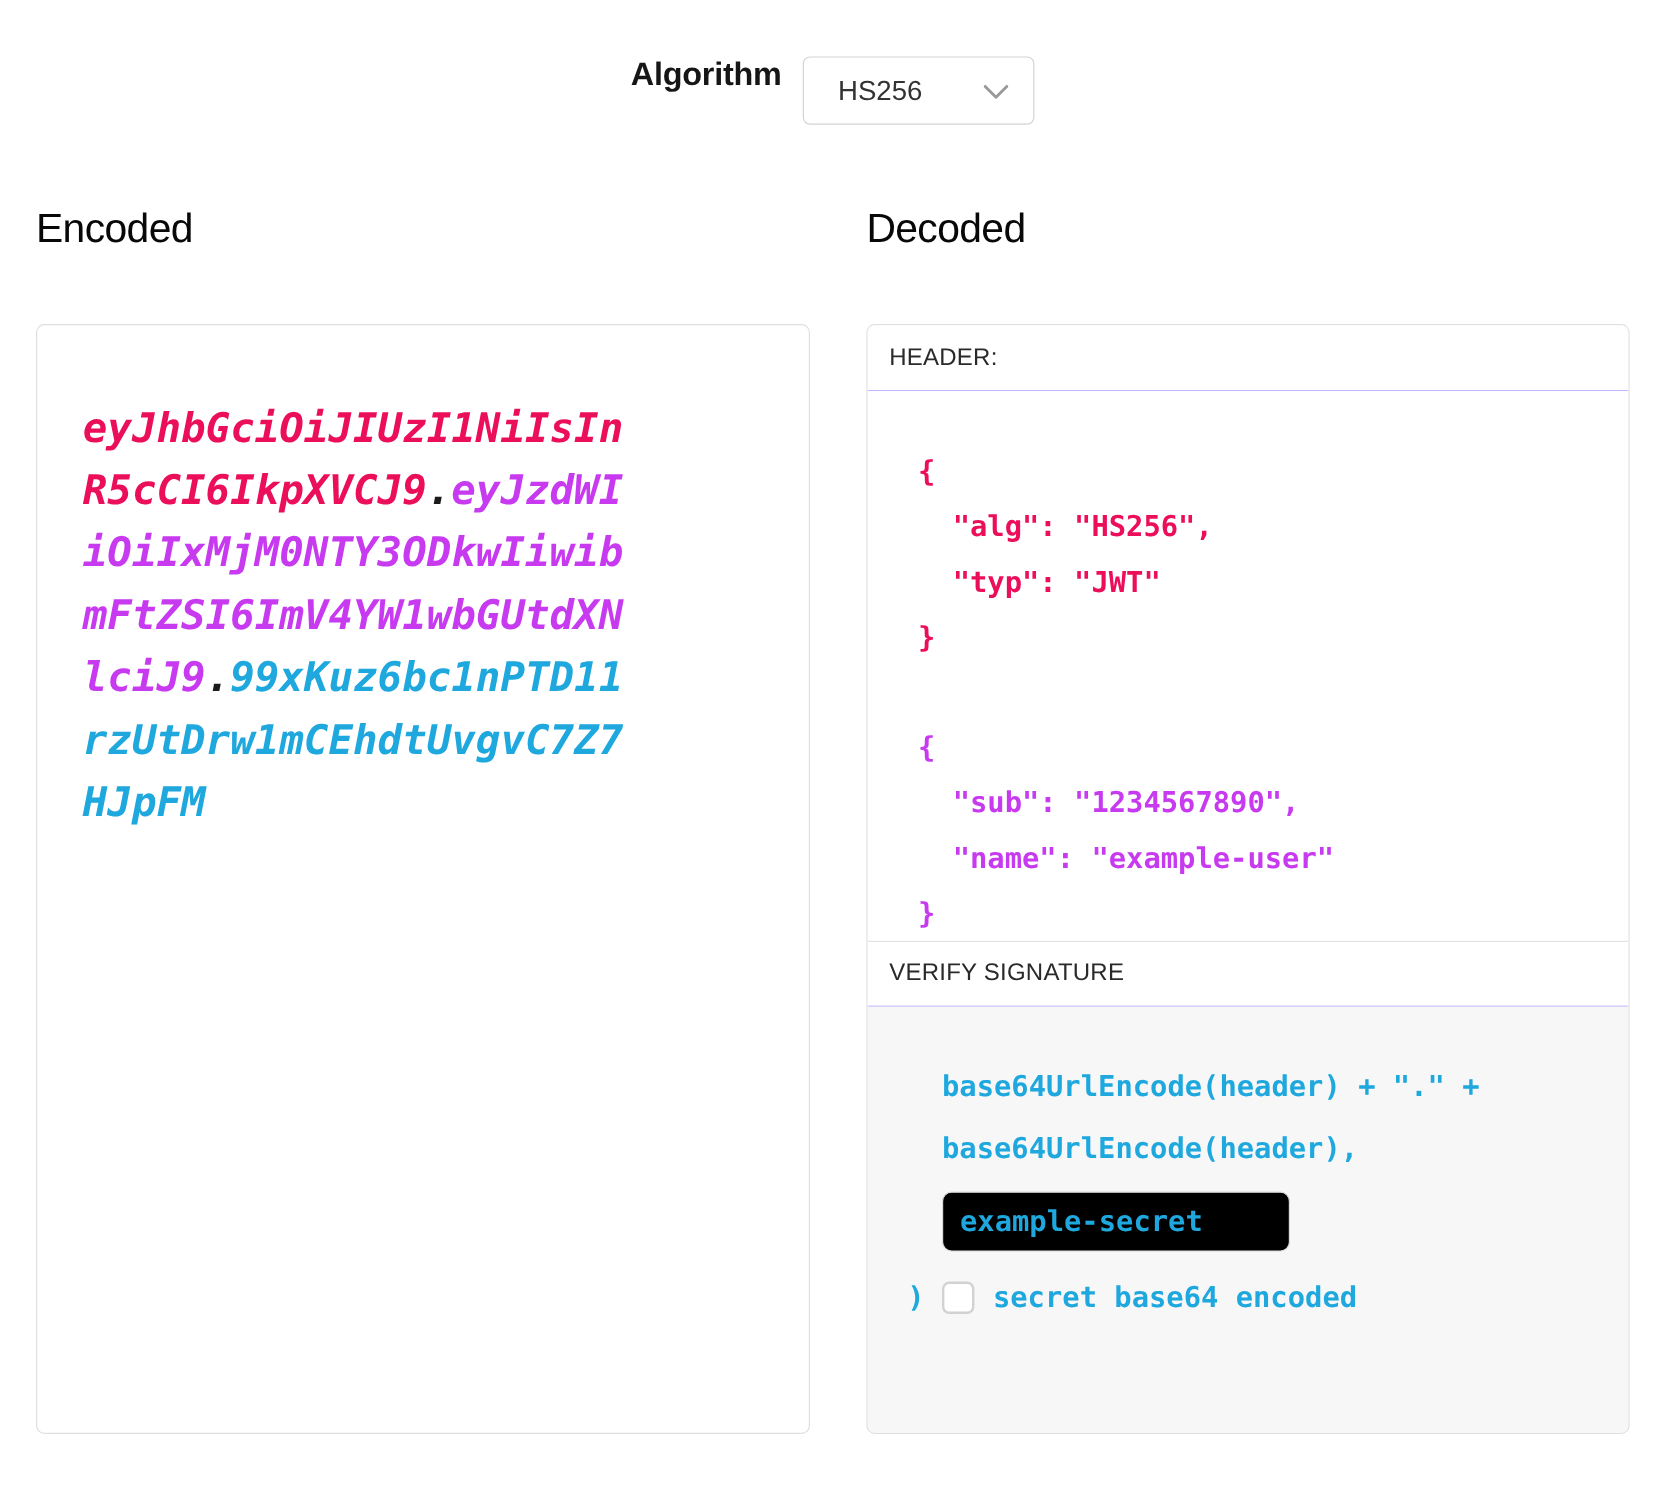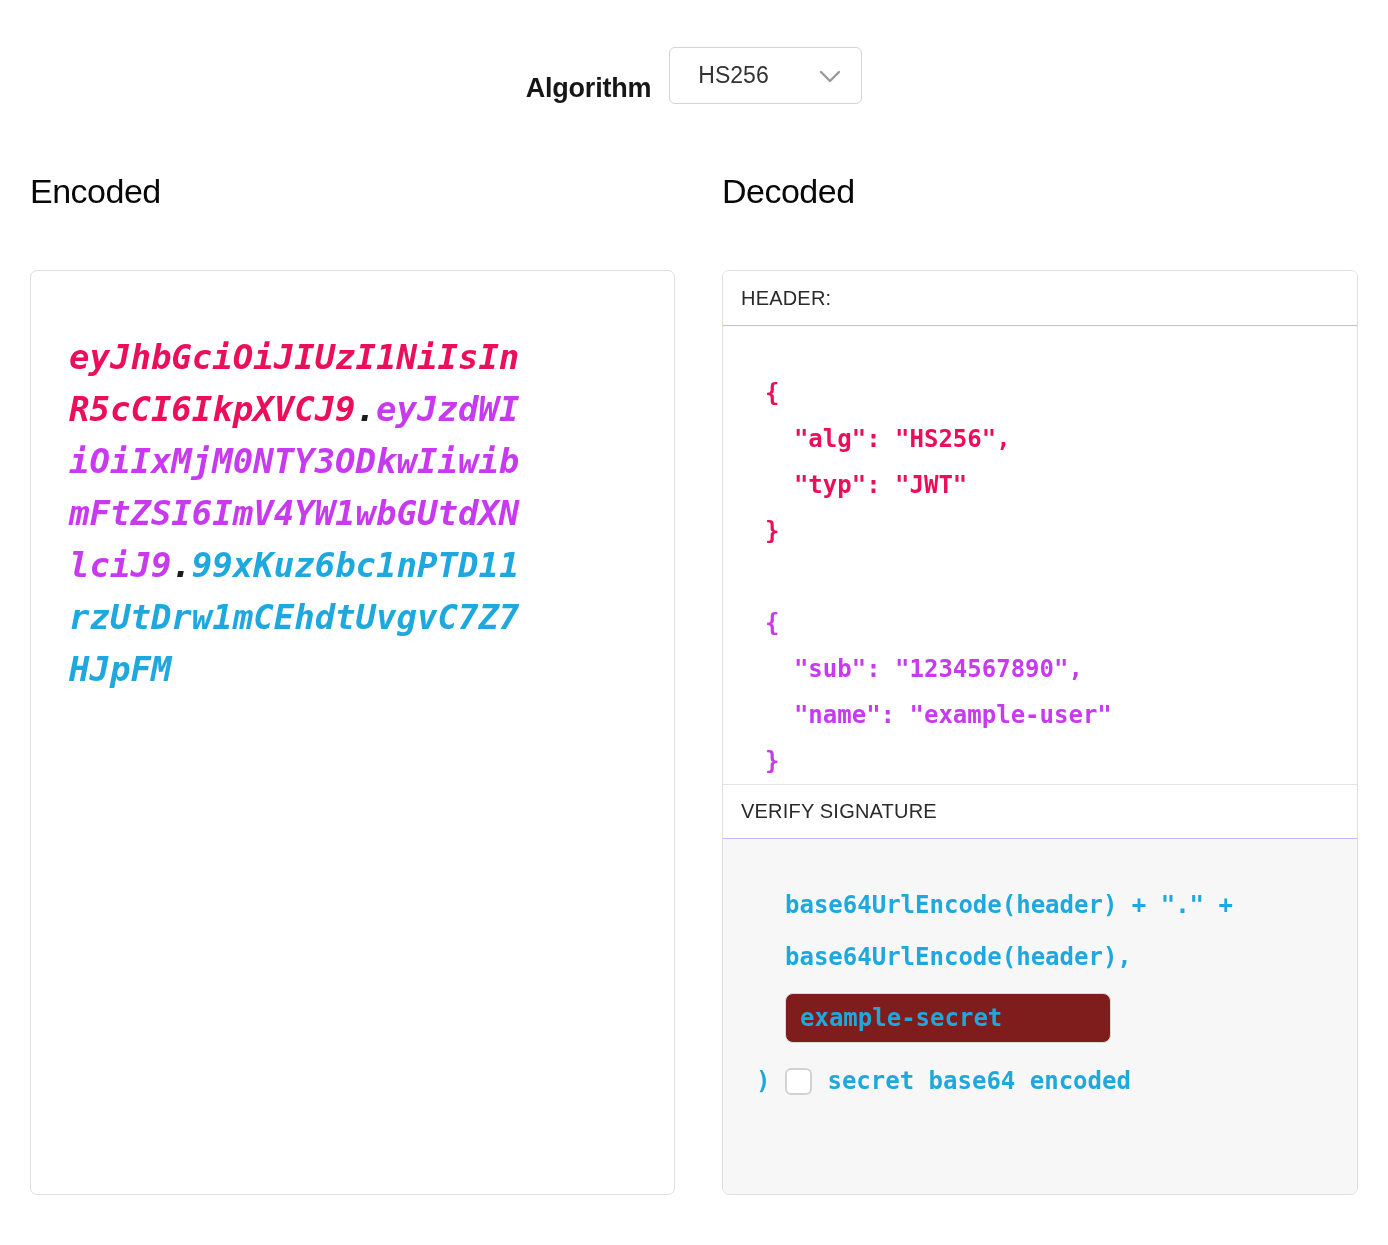--- a/index.html
+++ b/index.html
@@ -4,21 +4,21 @@
 <style>
   * { margin:0; padding:0; box-sizing:border-box; }
   html,body { background:#ffffff; }
   .page {
     position:relative; width:1388px; height:1245px; background:#fff;
     font-family:"Liberation Sans","DejaVu Sans",sans-serif; overflow:hidden;
   }
   
   .algo-row {
     position:absolute; top:47px; left:0; width:100%;
-    display:flex; justify-content:center; align-items:flex-end; gap:18px; height:57px;
+    display:flex; justify-content:center; align-items:flex-start; gap:18px; height:57px;
   }
   .algo-label { font-size:27px; font-weight:700; color:#161616; letter-spacing:-0.2px; }
   .algo-select {
     width:193px; height:57px; border:1px solid #d4d4d4; border-radius:6px; background:#fff;
     display:flex; align-items:center; padding:0 20px 0 28px; cursor:pointer;
   }
   .algo-select .value { font-size:23px; color:#333; flex:1; }
   .chevron { width:22px; height:14px; display:block; }
   
   .heading { position:absolute; top:172px; font-size:34px; font-weight:500; color:#080808; letter-spacing:-0.5px; }
@@ -60,22 +60,22 @@
   .json-block.payload { flex:0 0 228px; color:var(--c-token-payload,#c73af0); }
   .sig-block {
     flex:1 1 auto; background:#f7f7f7; padding:40px 20px 0 33px;
     font-family:"DejaVu Sans Mono","Liberation Mono",monospace;
     font-size:24px; font-weight:700; line-height:52px;
     color:var(--c-token-signature,#1ea8de);
   }
   .sig-line { white-space:pre; }
   .sig-line.indent { padding-left:29px; }
   .secret-input {
-    display:block; margin:10px 0 0 29px; width:326px; height:50px;
-    border:1px solid #d9d9d9; border-radius:8px; background:#7f1d1d; outline:none;
+    display:block; margin:10px 0 0 29px; width:290px; height:50px;
+    border:1px solid #d9d9d9; border-radius:8px; background:#000000; outline:none;
     font-family:"DejaVu Sans Mono","Liberation Mono",monospace;
     font-size:24px; font-weight:700; color:var(--c-token-signature,#1ea8de);
     padding:0 14px;
   }
   .sig-row { margin-top:12px; display:flex; align-items:center; gap:15px; }
   .checkbox {
     width:27px; height:27px; border:2px solid #d2d2d2; border-radius:6px; background:#fff;
     flex:0 0 auto; cursor:pointer;
   }
 </style>

